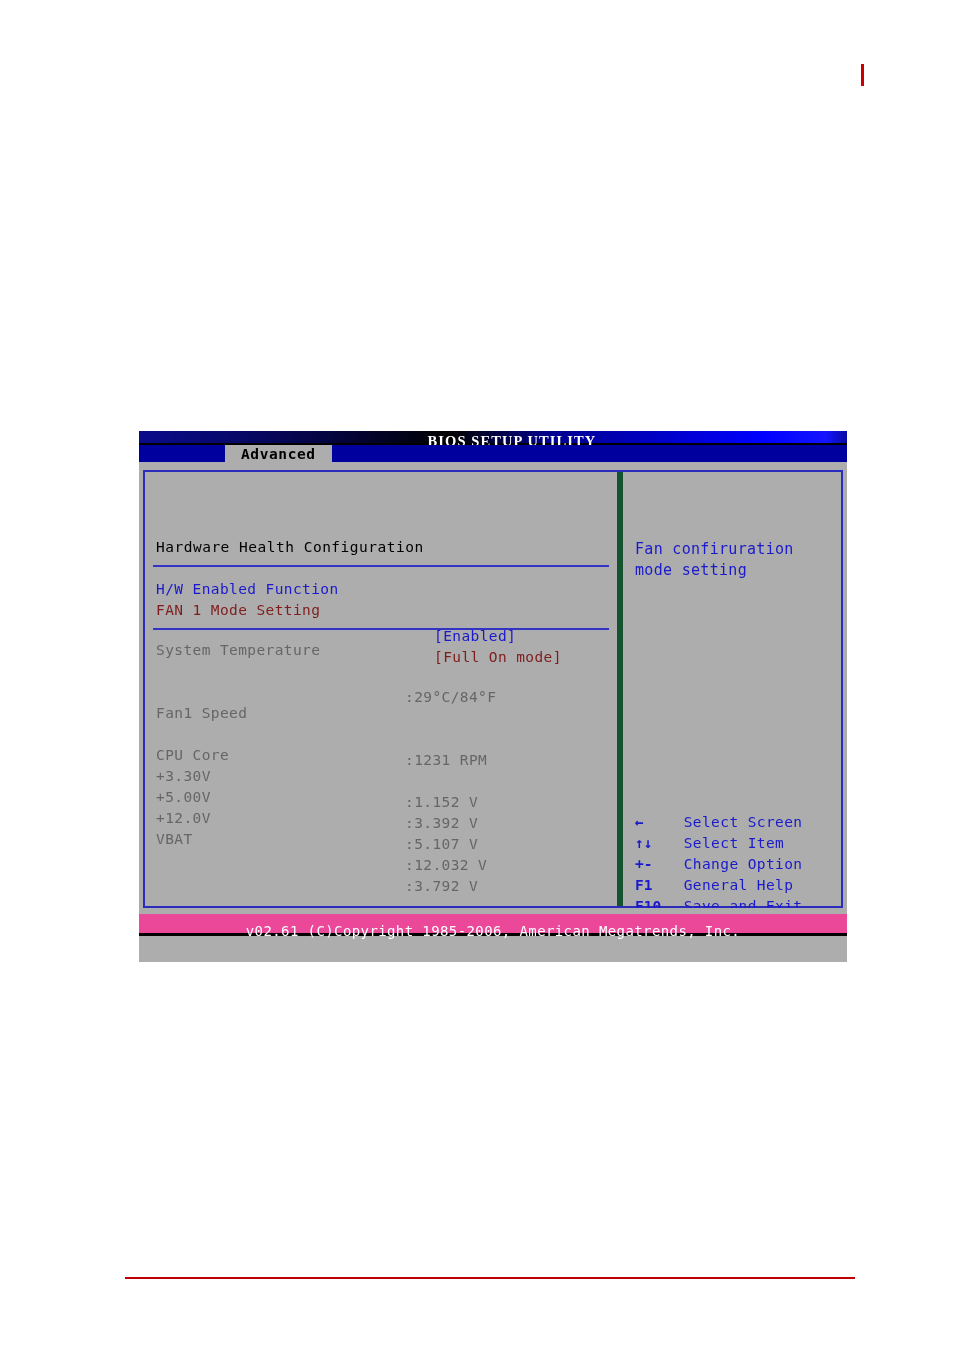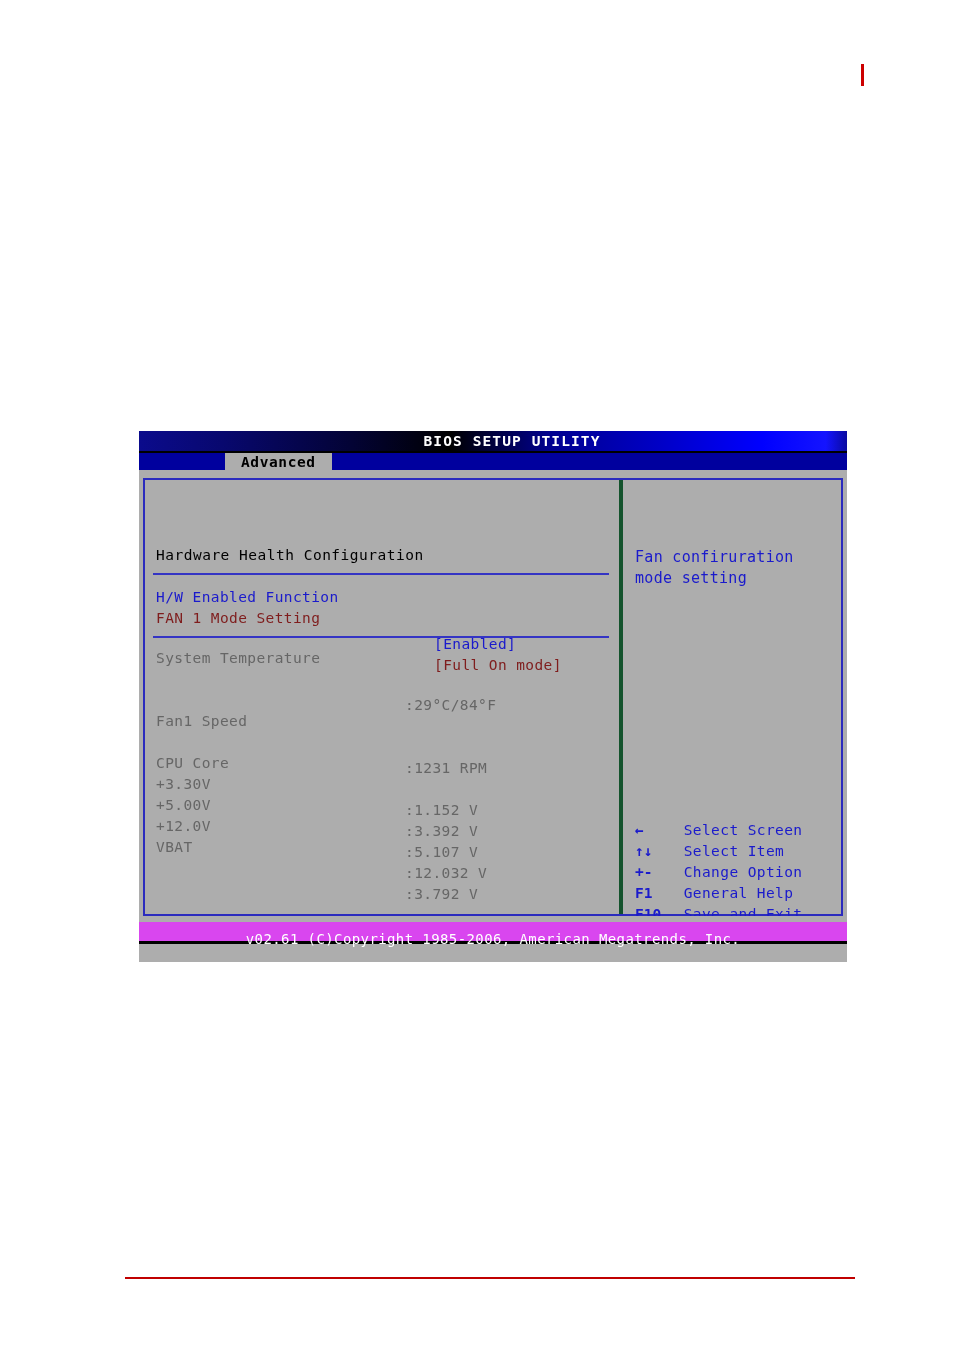--- a/index.html
+++ b/index.html
@@ -40,33 +40,34 @@
     top: 431px;
     width: 708px;
     height: 531px;
     background: #adadad;
     box-sizing: border-box;
   }
 
   
   .titlebar {
     position: relative;
-    height: 22px;
+    height: 14px;
     background: linear-gradient(to right,
         #0b0b8c 0%,
         #08086e 12%,
         #030335 30%,
         #000000 44%,
         #00008f 58%,
         #0000c8 74%,
         #0000ff 88%,
         #1414ff 97%,
         #0a0aa0 100%);
     border-bottom: 2px solid #000000;
     box-sizing: border-box;
+    font-family: Liberation Serif, serif;
   }
   .titlebar-text {
     position: absolute;
     left: 0; right: 0;
     top: 2px;
     text-align: center;
     color: #ffffff;
     font-size: 14.5px;
     font-weight: bold;
     letter-spacing: 1.1px;
@@ -116,21 +117,21 @@
     position: relative;
     height: 438px;
     border: 2px solid #2b2bbe;
     box-sizing: border-box;
     display: flex;
   }
   .panel-left {
     width: 478px;
     position: relative;
     box-sizing: border-box;
-    border-right: 4px solid #14532d;
+    border-right: 6px solid #14532d;
   }
   .panel-right {
     flex: 1;
     position: relative;
     box-sizing: border-box;
   }
 
   
   .panel-title {
     position: absolute;
@@ -209,21 +210,21 @@
     height: 44px;
     background: #adadad;
     box-sizing: border-box;
   }
   .footer-bar {
     position: absolute;
     left: 0;
     right: 0;
     top: 6px;
     height: 22px;
-    background: #d946ef;
+    background: #ec4899;
     border-bottom: 3px solid #000000;
     box-sizing: border-box;
   }
   .footer-text {
     position: absolute;
     left: 0; right: 0;
     top: 9px;
     text-align: center;
     color: #ffffff;
     font-size: 14px;

